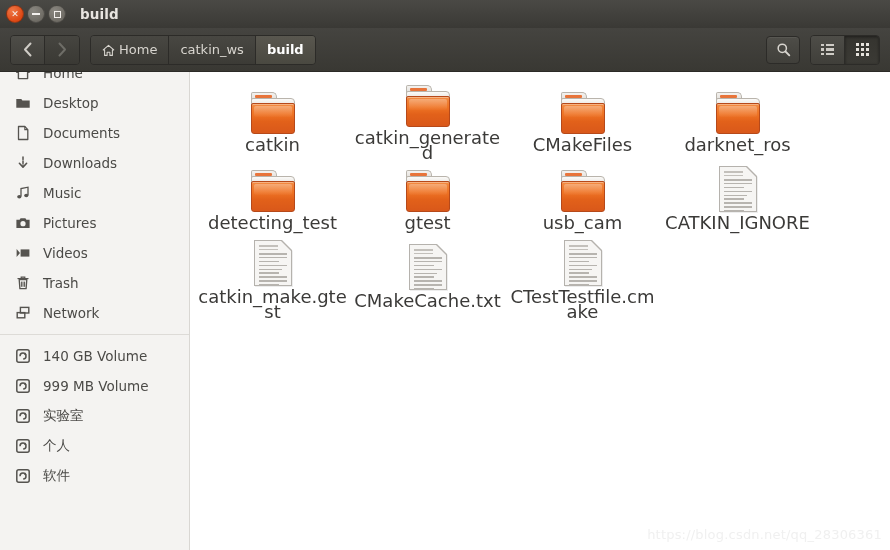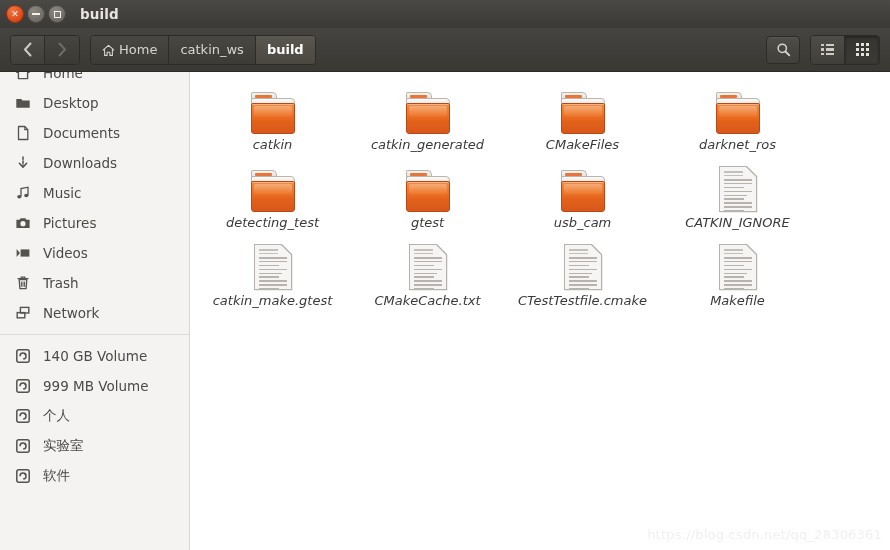--- a/index.html
+++ b/index.html
@@ -174,27 +174,26 @@
   }
   .cell {
     height: 78px;
     display: flex; flex-direction: column;
     align-items: center;
     padding-top: 2px;
   }
   .cell .icon-wrap { height: 50px; display: flex; align-items: flex-end; justify-content: center; }
   .cell .label {
     margin-top: 3px;
-    font-size: 13px;
+    font-size: 18px;
     color: #3b3a38;
     text-align: center;
     line-height: 15px;
     max-width: 150px;
     word-break: break-word;
-    font-style: italic;
   }
 
   
   .folder { width: 48px; height: 42px; position: relative; }
   .folder .tab {
     position: absolute; left: 2px; top: 0; width: 26px; height: 9px;
     background: linear-gradient(to bottom, #f4f2ef 0%, #e0ddd8 100%);
     border: 1px solid #b9b4ac; border-bottom: none;
     border-radius: 2px 5px 0 0;
   }
@@ -469,32 +468,32 @@
 
 
         <div class="side-item">
           <span class="side-icon">
             <svg width="16" height="16" viewBox="0 0 16 16">
               <rect x="1.8" y="1.8" width="12.4" height="12.4" rx="2" fill="none" stroke="currentColor" stroke-width="1.5"></rect>
               <path d="M5 8.2 A3 3 0 1 1 8.2 11.1" fill="none" stroke="currentColor" stroke-width="1.5"></path>
               <path d="M10.6 4.4 L11.6 7.2 L8.9 6.6 Z" fill="currentColor"></path>
             </svg>
           </span>
-          <span>个人</span>
+          <span>实验室</span>
         </div>
 
         <div class="side-item">
           <span class="side-icon">
             <svg width="16" height="16" viewBox="0 0 16 16">
               <rect x="1.8" y="1.8" width="12.4" height="12.4" rx="2" fill="none" stroke="currentColor" stroke-width="1.5"></rect>
               <path d="M5 8.2 A3 3 0 1 1 8.2 11.1" fill="none" stroke="currentColor" stroke-width="1.5"></path>
               <path d="M10.6 4.4 L11.6 7.2 L8.9 6.6 Z" fill="currentColor"></path>
             </svg>
           </span>
-          <span>实验室</span>
+          <span>个人</span>
         </div>
 
         <div class="side-item">
           <span class="side-icon">
             <svg width="16" height="16" viewBox="0 0 16 16">
               <rect x="1.8" y="1.8" width="12.4" height="12.4" rx="2" fill="none" stroke="currentColor" stroke-width="1.5"></rect>
               <path d="M5 8.2 A3 3 0 1 1 8.2 11.1" fill="none" stroke="currentColor" stroke-width="1.5"></path>
               <path d="M10.6 4.4 L11.6 7.2 L8.9 6.6 Z" fill="currentColor"></path>
             </svg>
           </span>
@@ -676,43 +675,18 @@
                   <i></i>
                   <i></i>
                   <i></i>
                   <i></i>
                   <i></i>
                 </div>
               </div>
             </div>
             <div class="label">CTestTestfile.cmake</div>
           </div>
-          <div class="cell">
-            <div class="icon-wrap">
-              <div class="doc">
-                <div class="page"></div>
-                <div class="fold"></div>
-                <div class="lines-top">
-                  <i></i>
-                  <i></i>
-                  <i></i>
-                </div>
-                <div class="lines">
-                  <i></i>
-                  <i></i>
-                  <i></i>
-                  <i></i>
-                  <i></i>
-                  <i></i>
-                  <i></i>
-                  <i></i>
-                  <i></i>
-                </div>
-              </div>
-            </div>
-            <div class="label">Makefile</div>
-          </div>
         </div>
       <div class="watermark">https://blog.csdn.net/qq_28306361</div>
     </div>
 
   </div>
 </div>
 
 </body></html>

